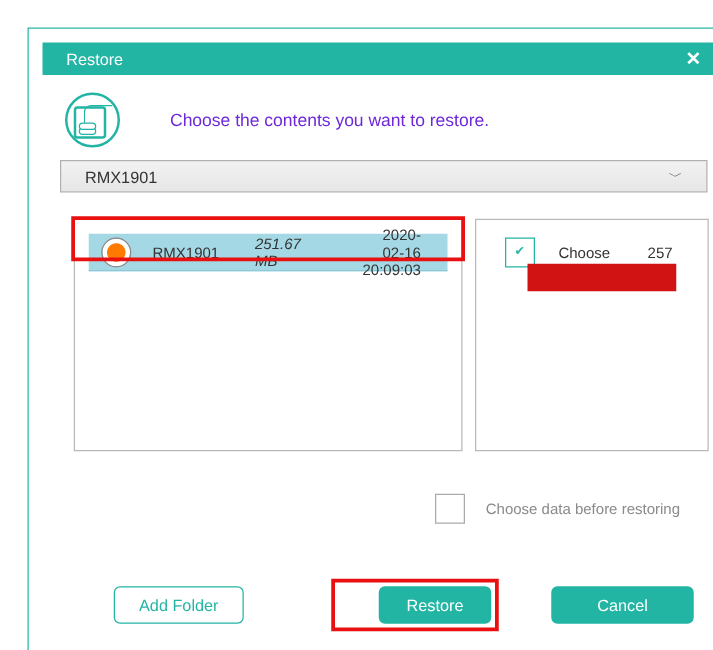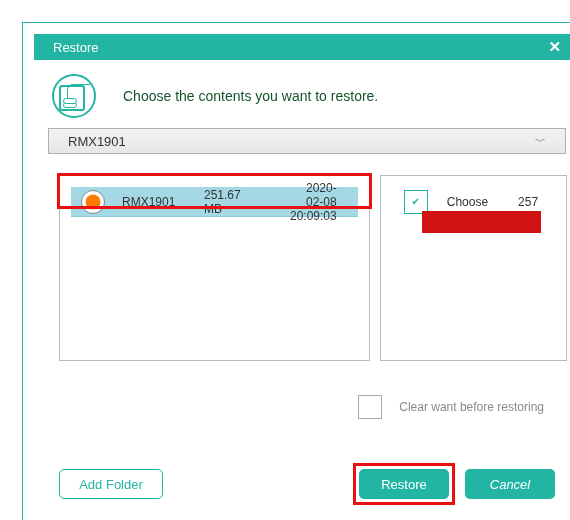--- a/index.html
+++ b/index.html
@@ -2,44 +2,44 @@
 <html><head>
 <meta charset="utf-8">
 <style>
   * { box-sizing: border-box; margin: 0; padding: 11px; font-family: Arial, sans-serif; }
   body { width: 570px; height: 520px; background: #fff; overflow: hidden; }
   .window { width: 570px; height: 520px; border: 1px solid #28b5a4; display: flex; flex-direction: column; }
   .titlebar { height: 26px; background: #22b5a3; color: #fff; display: flex; align-items: center; padding: 0 8px; font-size: 13px; justify-content: space-between; }
   .titlebar .close { font-size: 15px; font-weight: bold; cursor: pointer; }
   .header { display: flex; align-items: center; padding: 14px 18px 10px 18px; gap: 16px; }
   .header .icon-wrap { width: 44px; height: 44px; border-radius: 50%; border: 2px solid #22b5a3; display: flex; align-items: center; justify-content: center; }
-  .header .instr { color: #14532d; font-size: 14px; }
+  .header .instr { color: #6d28d9; font-size: 14px; margin-left: 13px; }
   .dropdown { margin: 0 14px; height: 26px; background: linear-gradient(#f2f2f2,#e6e6e6); border: 1px solid #b0b0b0; display: flex; align-items: center; padding: 0 8px; font-size: 13px; color: #333; justify-content: space-between; cursor: pointer; }
   .chev { font-size: 11px; color: #666; }
   .panes { display: flex; margin: 10px 14px 0 14px; gap: 10px; height: 310px; }
   .left-pane { flex: 1.95; border: 1px solid #b9b9b9; background: #fff; position: relative; }
   .right-pane { flex: 1; border: 1px solid #b9b9b9; background: #fff; position: relative; }
   .row { height: 30px; background: #a4d8e4; border-bottom: 1px solid #8cc8d6; display: flex; align-items: center; font-size: 12px; color: #333; padding: 0 10px; gap: 6px; }
   .radio-dot { width: 12px; height: 12px; border-radius: 50%; border: 1px solid #888; background: radial-gradient(circle at center, #ff7a00 0 45%, #fff 50% 100%); flex-shrink: 0; }
   .row .c1 { width: 76px; }
-  .row .c2 { width: 80px; text-align: left; }
+  .row .c2 { width: 80px; text-align: left; font-style: italic; }
   .row .c3 { flex: 1; text-align: right; }
   .right-row { height: 30px; display: flex; align-items: center; font-size: 12px; color: #333; padding: 0 12px; gap: 8px; position: relative; }
   .chk { width: 12px; height: 12px; border: 1px solid #22b5a3; display: inline-flex; align-items: center; justify-content: center; color: #22b5a3; font-size: 10px; line-height: 1; flex-shrink: 0; }
   .right-row .lab { flex: 1; }
   .right-row .cnt { width: 36px; text-align: right; }
   .red-outline-left { position: absolute; left: -3px; top: -3px; right: -3px; height: 36px; border: 3px solid #e81010; pointer-events: none; }
   .red-underline { position: absolute; top: 24px; left: 30px; right: 14px; height: 2px; background: #d21313; }
   .clear-row { margin: 6px 14px 0 14px; display: flex; justify-content: flex-end; align-items: center; gap: 6px; color: #8a8a8a; font-size: 12px; }
   .clear-row .chk2 { width: 12px; height: 12px; border: 1px solid #aaa; }
   .footer { margin: 16px 14px 14px 14px; display: flex; align-items: center; }
-  .btn { height: 30px; border-radius: 5px; font-size: 13px; display: inline-flex; align-items: center; justify-content: center; cursor: pointer; }
+  .btn { height: 30px; border-radius: 5px; font-size: 13px; display: inline-flex; align-items: center; justify-content: center; cursor: pointer; margin-left: 32px; }
   .btn-outline { border: 1.5px solid #22b5a3; color: #22b5a3; background: #fff; width: 104px; }
   .btn-fill { background: #22b5a3; color: #fff; width: 90px; border: none; }
-  .btn-fill2 { background: #22b5a3; color: #fff; width: 90px; border: none; font-style: italic; }
+  .btn-fill2 { background: #22b5a3; color: #fff; width: 114px; border: none; }
   .spacer { flex: 1; }
   .restore-wrap { position: relative; padding: 3px; border: 3px solid #e81010; margin-right: 10px; }
   
   .phone-ic { position: relative; width: 24px; height: 24px; }
   .phone-ic .phone { position: absolute; right: 0; top: 1px; width: 13px; height: 20px; border: 2px solid #22b5a3; border-radius: 3px; }
   .phone-ic .coins { position: absolute; left: 0; bottom: 0; width: 13px; height: 10px; }
   .phone-ic .coins::before, .phone-ic .coins::after { content: ""; position: absolute; left: 0; width: 12px; height: 4px; border: 1.5px solid #22b5a3; border-radius: 4px; background: #fff; }
   .phone-ic .coins::before { bottom: 0; }
   .phone-ic .coins::after { bottom: 4px; }
   .phone-ic .arrow { position: absolute; left: 4px; top: 0; width: 10px; height: 8px; border: 1.5px solid #22b5a3; border-bottom: none; border-right: none; border-radius: 6px 0 0 0; }
@@ -69,36 +69,36 @@
     <span class="chev">﹀</span>
   </div>
 
   <div class="panes">
     <div class="left-pane">
       <div class="red-outline-left"></div>
       <div class="row">
         <span class="radio-dot"></span>
         <span class="c1">RMX1901</span>
         <span class="c2">251.67 MB</span>
-        <span class="c3">2020-02-08 20:09:03</span>
+        <span class="c3">2020-02-16 20:09:03</span>
       </div>
     </div>
     <div class="right-pane">
       <div class="right-row">
         <span class="chk">✔</span>
         <span class="lab">Choose</span>
         <span class="cnt">257</span>
         <div class="red-underline"></div>
       </div>
     </div>
   </div>
 
   <div class="clear-row">
     <span class="chk2"></span>
-    <span>Clear want before restoring</span>
+    <span>Choose data before restoring</span>
   </div>
 
   <div class="footer">
     <div class="btn btn-outline">Add Folder</div>
     <div class="spacer"></div>
     <div class="restore-wrap">
       <div class="btn btn-fill">Restore</div>
     </div>
     <div class="btn btn-fill2">Cancel</div>
   </div>

